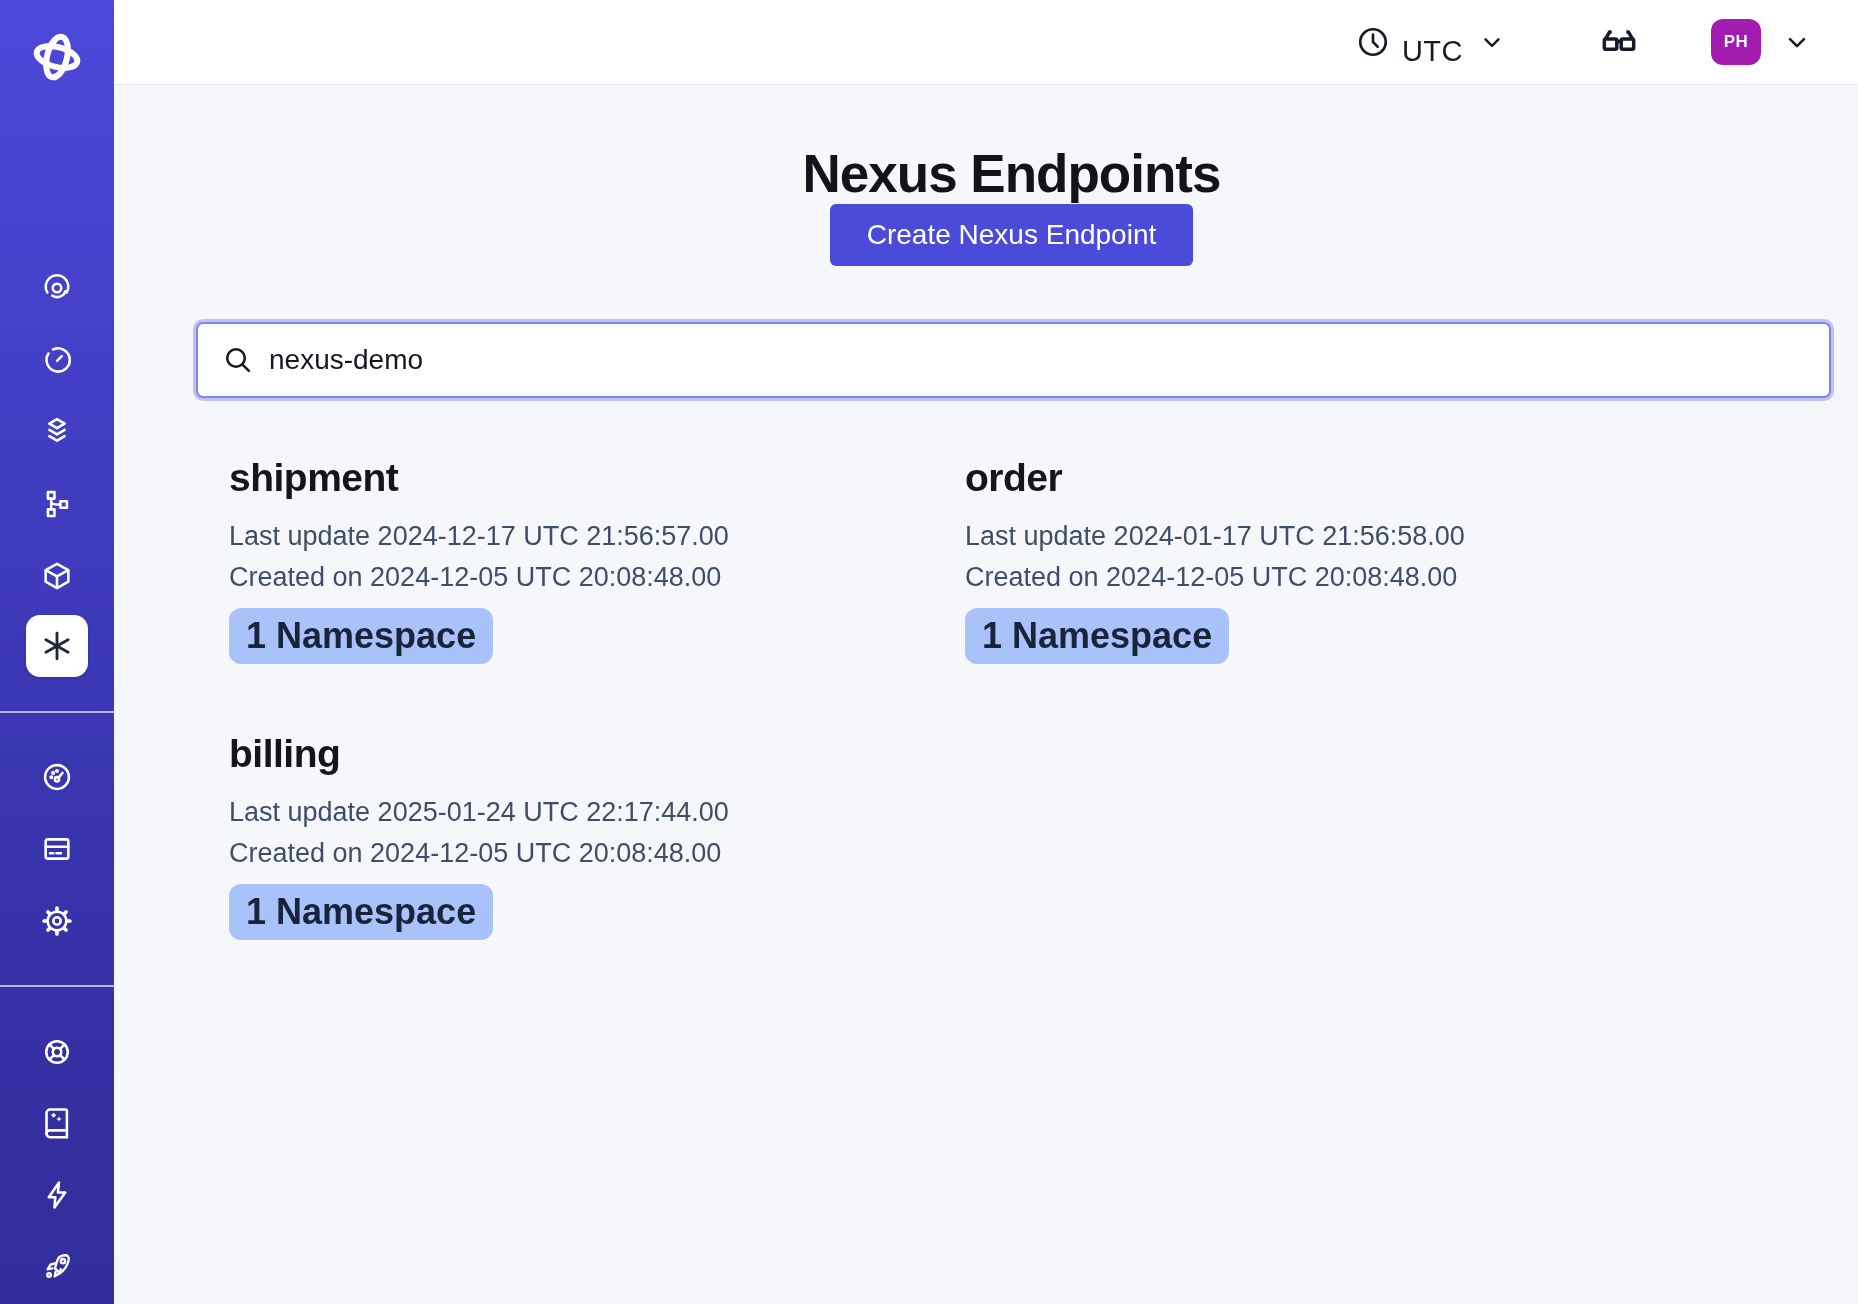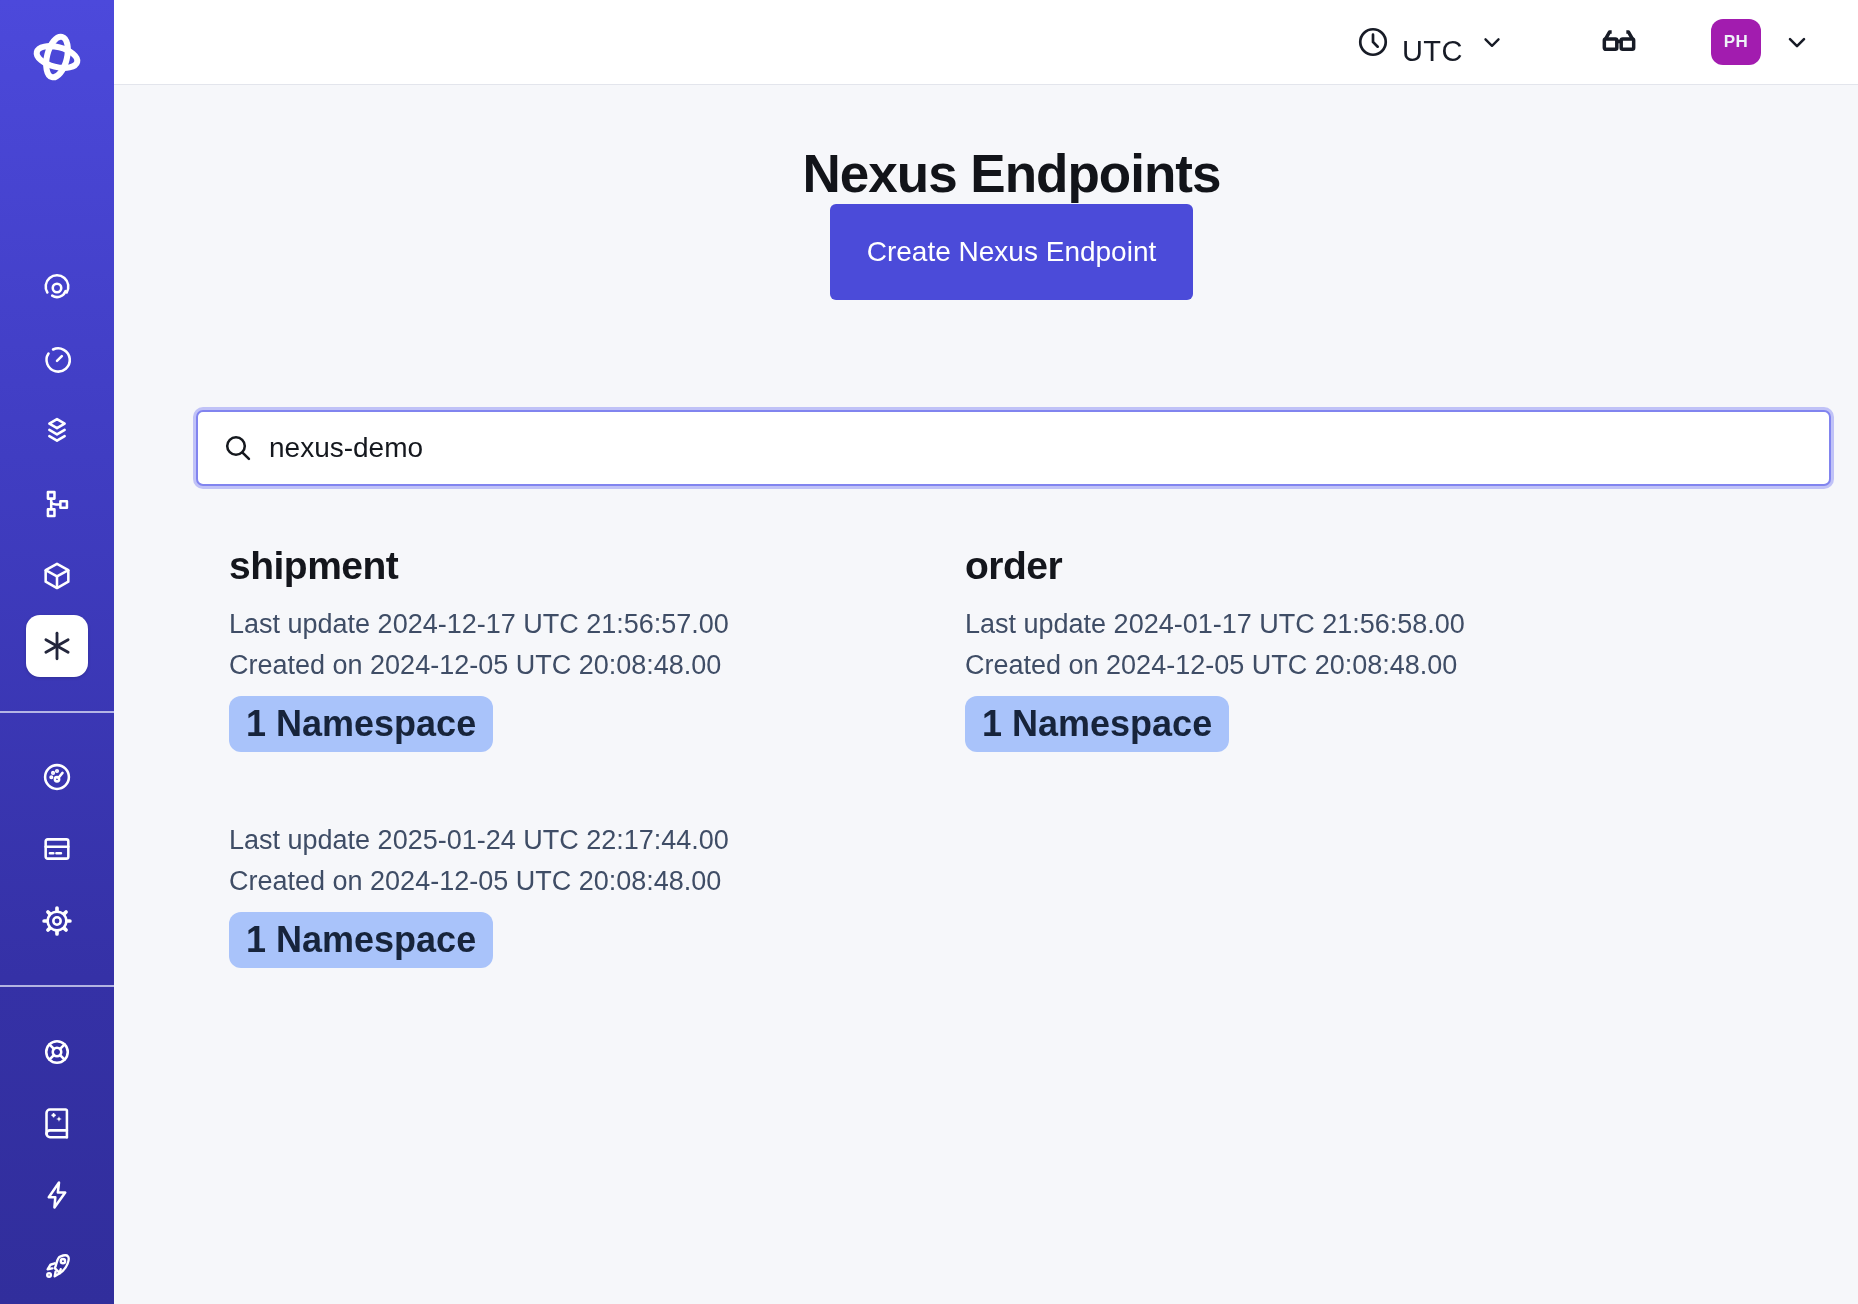--- a/index.html
+++ b/index.html
@@ -65,25 +65,25 @@
   .main { position:absolute; left:114px; top:85px; right:0; bottom:0; }
   .page-header {
     display:flex; align-items:center; justify-content:space-between;
     margin:58px 31px 0 82px;
     flex-direction:column;
   }
   .page-title {
     font-size:53px; font-weight:700; color:#121419; letter-spacing:-1px;
   }
   .create-btn {
-    height:96px; padding:0 37px; border:none; border-radius:6px;
+    height:62px; padding:0 37px; border:none; border-radius:6px;
     background:#4b4bd9; color:#ffffff; font-family:inherit;
     font-size:28px; font-weight:400; cursor:pointer;
   }
-  .search-row { margin:110px 27px 0 82px; }
+  .search-row { margin:56px 27px 0 82px; }
   .search-box {
     height:76px; background:#ffffff; border:2px solid #8184ef;
     box-shadow:0 0 0 3px #c0c2f7; border-radius:7px;
     display:flex; align-items:center;
   }
   .search-box .mag { margin-left:24px; color:#15181e; flex:none; }
   .search-box input {
     flex:1; height:100%; border:none; outline:none; background:transparent;
     font-family:inherit; font-size:28px; color:#15181e; padding-left:15px;
   }
@@ -332,18 +332,19 @@
       <p>Created on 2024-12-05 UTC 20:08:48.00</p>
       <span class="badge">1 Namespace</span>
     </div>
     <div class="card">
       <h3>order</h3>
       <p>Last update 2024-01-17 UTC 21:56:58.00</p>
       <p>Created on 2024-12-05 UTC 20:08:48.00</p>
       <span class="badge">1 Namespace</span>
     </div>
     <div class="card">
+      <h3>billing</h3>
       <p>Last update 2025-01-24 UTC 22:17:44.00</p>
       <p>Created on 2024-12-05 UTC 20:08:48.00</p>
       <span class="badge">1 Namespace</span>
     </div>
   </div>
 </main>
 
 </body></html>

